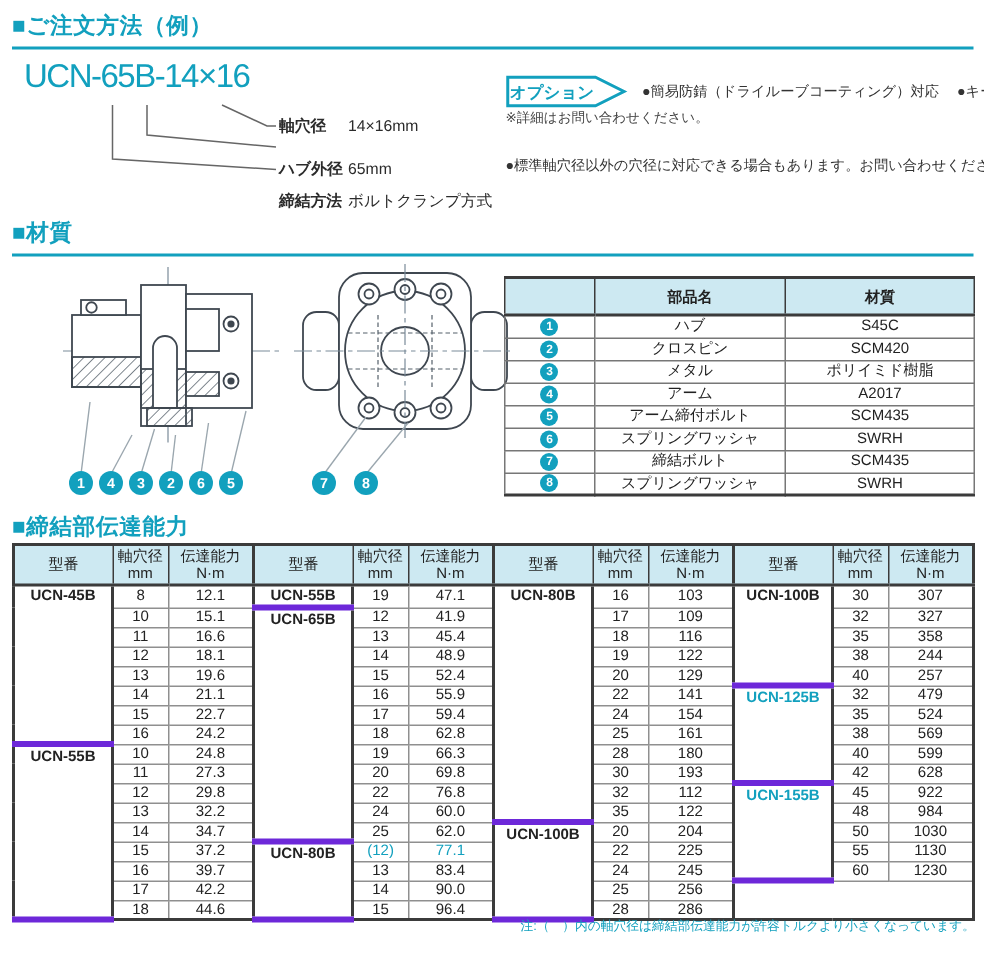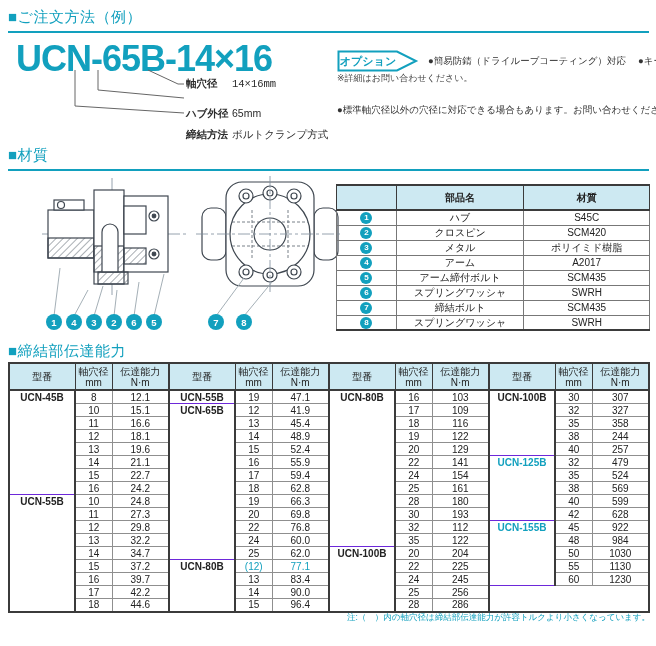--- a/index.html
+++ b/index.html
@@ -5,23 +5,23 @@
   :root{
     --accent:#12a0be;
     --accent-light:#cde9f2;
     --ink:#2b2b2b;
     --line-dark:#3b3b3b;
     --line-mid:#8f8f8f;
   }
   *{margin:0;padding:0;box-sizing:border-box;}
   body{background:#e8e8e8;font-family:"Liberation Sans","DejaVu Sans",sans-serif;}
   .page{position:relative;width:656px;height:646px;background:#ffffff;overflow:hidden;color:var(--ink);}
-  .sec-title{position:absolute;left:8px;font-size:15px;font-weight:normal;color:var(--accent);letter-spacing:.5px;}
+  .sec-title{position:absolute;left:8px;font-size:15px;font-weight:bold;color:var(--accent);letter-spacing:.5px;}
   .rule{position:absolute;left:8px;width:641px;height:2px;background:var(--accent);}
-  .model-code{position:absolute;left:16px;top:38px;font-size:36px;font-weight:bold;color:var(--accent);letter-spacing:-1px;}
+  .model-code{position:absolute;left:16px;top:38px;font-size:22px;font-weight:normal;color:var(--accent);letter-spacing:-1px;}
   .callout-lines{position:absolute;left:0;top:66px;}
   .callout-row{position:absolute;left:186px;font-size:10.5px;line-height:12px;white-space:nowrap;}
   .callout-row .lbl{display:inline-block;width:46px;font-weight:bold;}
   .opt-badge{position:absolute;left:337px;top:50px;}
   .opt-items{position:absolute;left:428px;top:55px;font-size:9.5px;color:#333;white-space:nowrap;}
   .opt-items span{margin-right:12px;}
   .opt-note{position:absolute;left:337px;top:72px;font-size:9px;color:#444;}
   .bore-note{position:absolute;left:337px;top:104px;font-size:9.5px;color:#333;white-space:nowrap;}
   .drawing{position:absolute;left:40px;top:176px;}
   
@@ -35,21 +35,21 @@
   .mat .c-matl{width:126px;}
   .ball{display:inline-flex;width:12px;height:12px;border-radius:50%;background:var(--accent);
         color:#fff;font-size:8px;font-weight:bold;align-items:center;justify-content:center;line-height:12px;}
   
   .cap{position:absolute;left:8px;top:362px;width:642px;border-collapse:collapse;table-layout:fixed;
        border:2px solid var(--line-dark);}
   .cap th{background:var(--accent-light);border:1px solid var(--line-dark);border-bottom:2px solid var(--line-dark);
           height:27px;font-size:10px;font-weight:normal;line-height:11px;color:#222;}
   .cap td{border:1px solid var(--line-mid);text-align:center;font-size:10px;line-height:11px;height:13px;
           padding:0;color:#222;white-space:nowrap;}
-  .cap td.model{border-right:2px solid var(--line-dark);border-top:1px solid #555;border-bottom:1px solid #6d28d9;
+  .cap td.model{border-right:2px solid var(--line-dark);border-top:1px solid #555;border-bottom:4px solid #6d28d9;
                 font-weight:bold;font-size:10px;vertical-align:top;padding-top:1px;background:#fff;}
   .cap .gstart{border-left:2px solid var(--line-dark);}
   .cap td.filler{border:none;border-left:2px solid var(--line-dark);}
   .cap .hl{color:var(--accent);}
   .cap-note{position:absolute;left:280px;top:612px;width:370px;text-align:right;font-size:8.5px;color:var(--accent);white-space:nowrap;}
   svg text{font-family:"Liberation Sans","DejaVu Sans",sans-serif;}
 </style>
 </head>
 <body>
 
@@ -59,21 +59,21 @@
   <div class="rule" style="top:31px"></div>
 
   <div class="model-code">UCN-65B-14×16</div>
 
   <svg class="callout-lines" width="260" height="58">
     <polyline points="148,4 178,18 184,18" fill="none" stroke="#666" stroke-width="1"></polyline>
     <polyline points="98,4 98,24 184,32" fill="none" stroke="#666" stroke-width="1"></polyline>
     <polyline points="75,4 75,40 184,47" fill="none" stroke="#666" stroke-width="1"></polyline>
   </svg>
   <div id="callouts">
-      <div class="callout-row" style="top: 78px; font-family: Liberation Mono, monospace;"><span class="lbl">軸穴径</span><span class="val">14×16mm</span></div>
+      <div class="callout-row" style="top: 78px;"><span class="lbl">軸穴径</span><span class="val">14×16mm</span></div>
       <div class="callout-row" style="top: 108px; margin-top: 20px;"><span class="lbl">締結方法</span><span class="val">ボルトクランプ方式</span></div>
       <div class="callout-row" style="top: 107px;"><span class="lbl">ハブ外径</span><span class="val">65mm</span></div>
     </div>
 
   <svg class="opt-badge" width="84" height="22">
     <polygon points="1.5,1.5 60,1.5 79,11 60,20.5 1.5,20.5" fill="#ffffff" stroke="var(--accent)" stroke-width="2"></polygon>
     <text x="31" y="15" text-anchor="middle" font-size="11" font-weight="bold" fill="var(--accent)">オプション</text>
   </svg>
   <div class="opt-items" id="opt-items"><span>●簡易防錆（ドライルーブコーティング）対応</span><span>●キー溝加工対応</span></div>
   <div class="opt-note">※詳細はお問い合わせください。</div>

